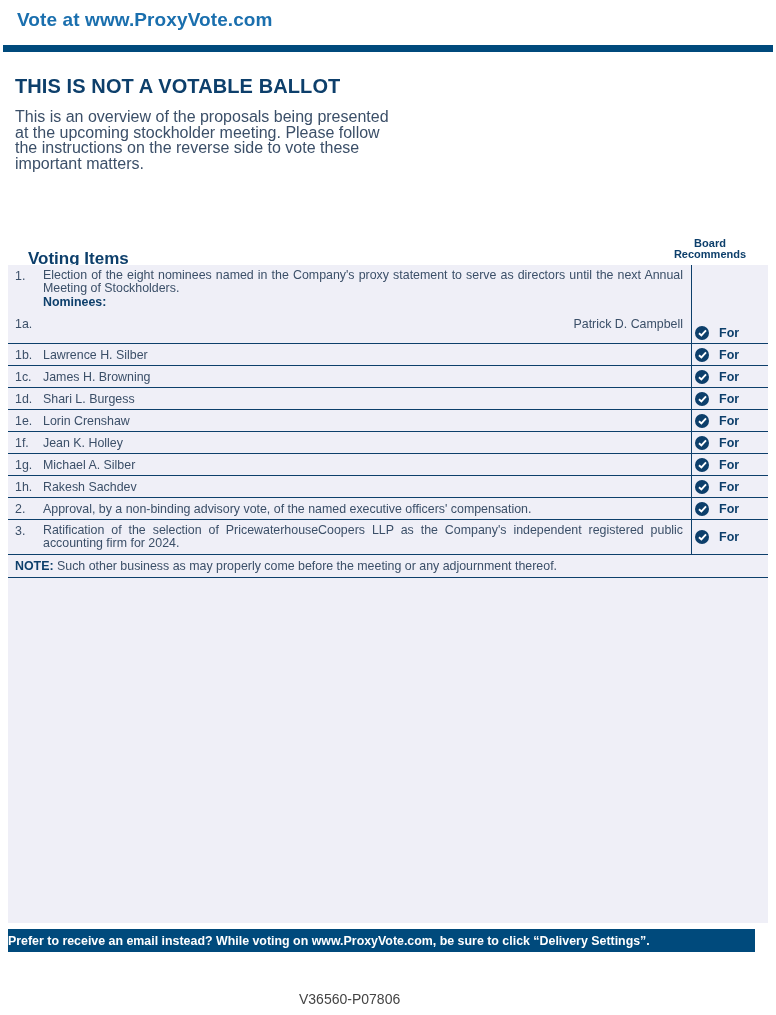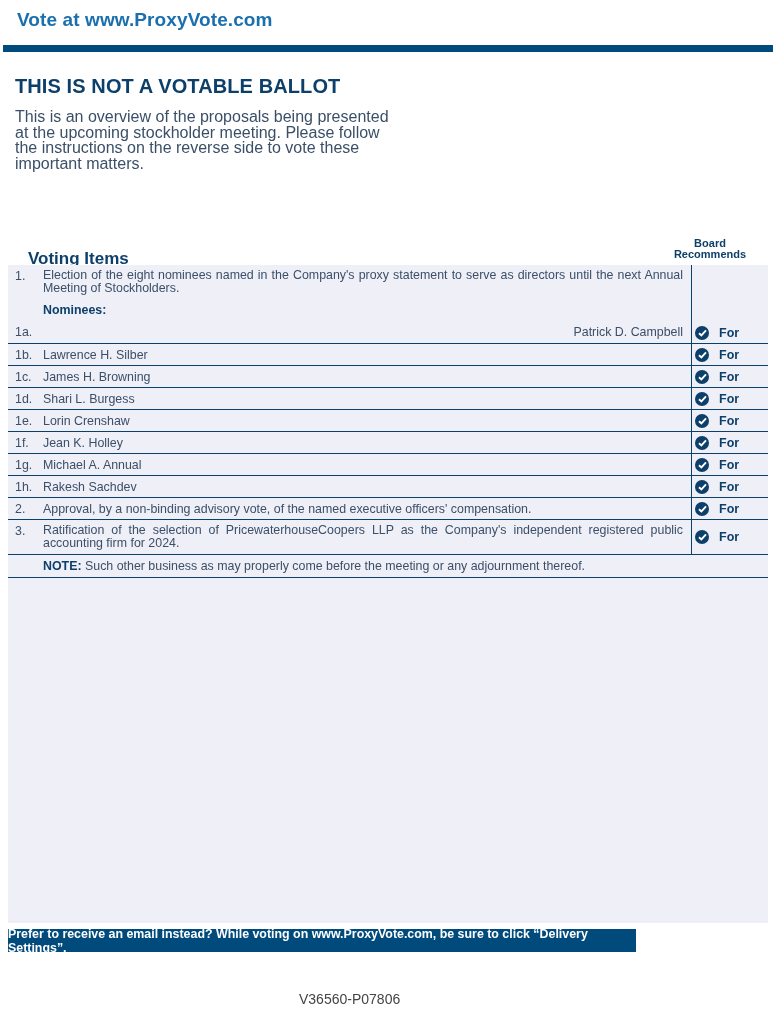--- a/index.html
+++ b/index.html
@@ -57,24 +57,24 @@
   .check {
     width: 14px; height: 14px; border-radius: 50%; background: #0d3f6b;
     display: inline-flex; align-items: center; justify-content: center;
   }
 
   .note-row {
     border-bottom: 1.5px solid #0d3f6b; height: 23px;
     display: flex; align-items: center; padding-left: 7px;
     font-size: 12.4px; color: #3b4f68;
   }
-  .note-row b { color: #0d3f6b; margin-left: 28px; }
+  .note-row b { color: #0d3f6b; }
 
   .footer-bar {
-    position: absolute; left: 8px; top: 929px; width: 628px; height: 23px; background: #004a7c;
+    position: absolute; left: 8px; top: 929px; width: 747px; height: 23px; background: #004a7c;
     color: #ffffff; font-size: 12.4px; font-weight: bold;
     display: flex; align-items: center; justify-content: flex-start;
   }
   .doc-code {
     position: absolute; left: 299px; top: 991px; font-size: 14px; color: #444;
   }
 </style>
 </head>
 <body>
 
@@ -93,21 +93,21 @@
 <div class="panel"></div>
 
 <div class="table">
 
   <div class="row" style="height:79px;">
     <div class="cell-main" style="flex-direction:column; padding-top:4px;">
       <div style="display:flex;">
         <span class="num">1.</span>
         <span class="txt" style="line-height:13px;">Election of the eight nominees named in the Company's proxy statement to serve as directors until the next Annual Meeting of Stockholders.</span>
       </div>
-      <div style="display:flex; margin-top:8px;">
+      <div style="display:flex; ">
         <span class="num"></span>
         <span style="font-weight:bold; color:#0d3f6b;">Nominees:</span>
       </div>
       <div style="display:flex; margin-top:8px;justify-content:space-between;">
         <span class="num">1a.</span>
         <span>Patrick D. Campbell</span>
       </div>
     </div>
     <div class="cell-board" style="align-items:flex-end; padding-bottom:3px;">
       <span class="for">
@@ -202,21 +202,21 @@
             </svg>
           </span>
           <span>For</span>
         </span>
       </div>
   </div>
 
   <div class="row row-h">
     <div class="cell-main">
         <span class="num">1g.</span>
-        <span>Michael A. Annual</span>
+        <span>Michael A. Silber</span>
       </div>
     <div class="cell-board">
         <span class="for">
           <span class="check">
             <svg width="9" height="8" viewBox="0 0 9 8">
               <path d="M1 4.2 L3.4 6.5 L8 1.4" stroke="#fff" stroke-width="1.9" fill="none"></path>
             </svg>
           </span>
           <span>For</span>
         </span>

